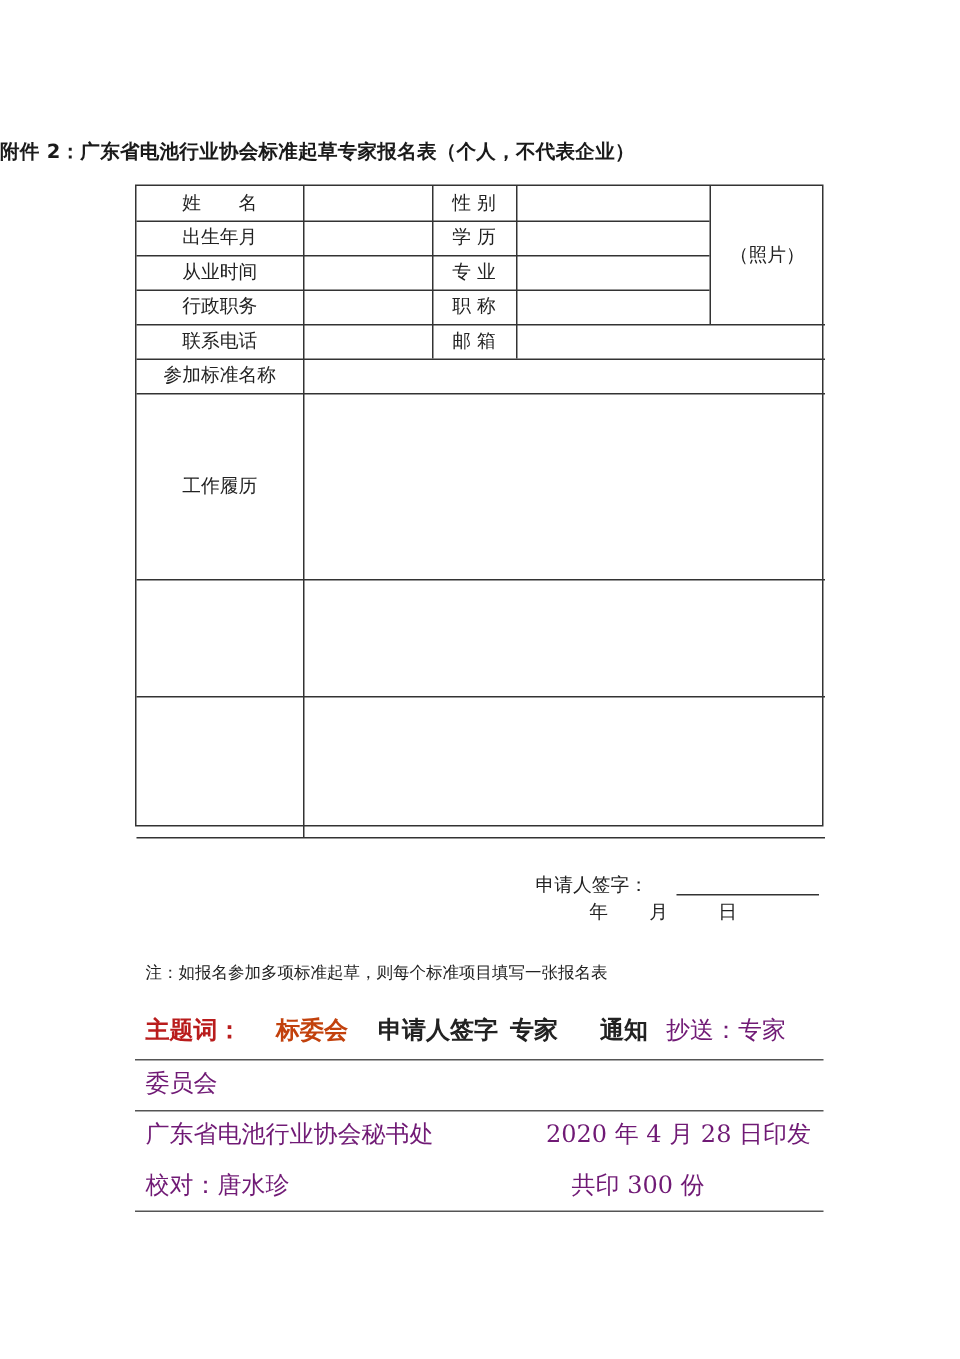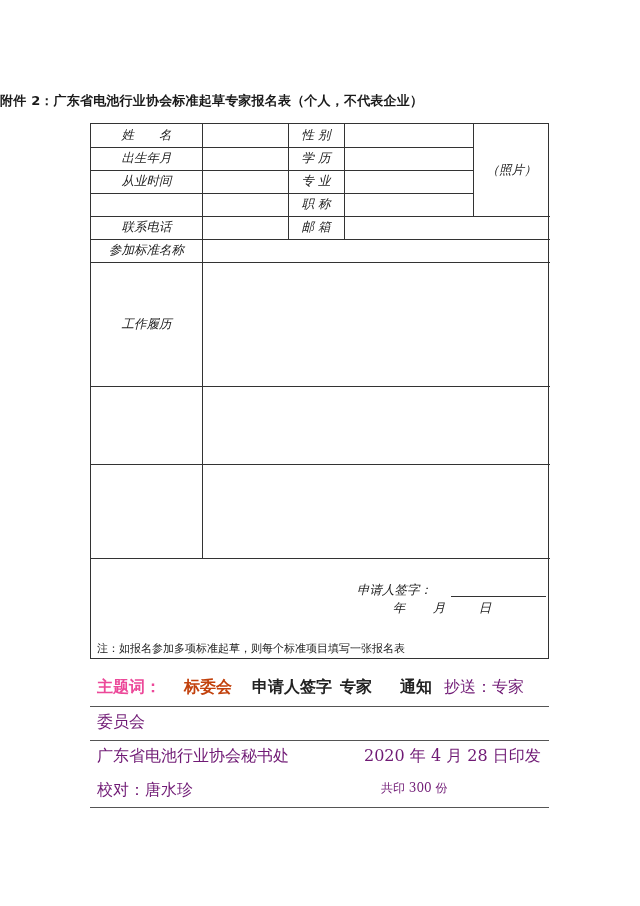--- a/index.html
+++ b/index.html
@@ -1,21 +1,21 @@
 <!DOCTYPE html>
 <html><head>
 <meta charset="utf-8">
 <style>
   html, body { margin:0; padding:0; background:#ffffff; }
   body { width:640px; height:906px; position:relative; overflow:hidden;
          font-family:"DejaVu Sans", sans-serif; color:#1a1a1a; }
   .title { position:absolute; left:0; width:640px; top:92px; text-align:left;
            font-size:13px; font-weight:bold; letter-spacing:0.2px; }
-  .grid { position:absolute; left:90px; top:123px; width:459px; height:536px;
-          border:1.3px solid #333; box-sizing:border-box;font-style:italic; }
+  .grid { position:absolute; left:90px; top:123px; width:459px; height:428px;
+          border:1.3px solid #333; box-sizing:border-box; }
   .cell { position:absolute; box-sizing:border-box; display:flex; align-items:center;
           justify-content:center; font-size:12.5px; color:#222; text-align:center; }
   .hl { position:absolute; height:0; border-top:1.2px solid #333; }
   .vl { position:absolute; width:0; border-left:1.2px solid #333; }
   .field { cursor:text; }
   .note { position:absolute; left:97px; top:641px; font-size:11px; color:#222; }
   .footer-line { position:absolute; left:90px; width:459px; height:0; border-top:1.5px solid #555; }
   .ft { position:absolute; font-family:"DejaVu Serif", serif; color:#701a75; }
 </style>
 </head>
@@ -36,20 +36,21 @@
   <div class="hl" style="left:0;width:459px;top:434px"></div>
 
   <div class="vl" style="left:111px;top:0;height:434px"></div>
   <div class="vl" style="left:197px;top:0;height:115px"></div>
   <div class="vl" style="left:253px;top:0;height:115px"></div>
   <div class="vl" style="left:382px;top:0;height:92px"></div>
 
   <div class="cell" style="left:0;top:0;width:111px;height:23px">姓　　名</div>
   <div class="cell" style="left:0;top:46px;width:111px;height:23px">从业时间</div>
   <div class="cell" style="left:0;top:23px;width:111px;height:23px">出生年月</div>
+  <div class="cell" style="left:0;top:69px;width:111px;height:23px">行政职务</div>
   <div class="cell" style="left:0;top:92px;width:111px;height:23px">联系电话</div>
 
   <div class="cell field" style="left:111px;top:0;width:86px;height:23px"></div>
   <div class="cell field" style="left:111px;top:23px;width:86px;height:23px"></div>
   <div class="cell field" style="left:111px;top:46px;width:86px;height:23px"></div>
   <div class="cell field" style="left:111px;top:69px;width:86px;height:23px"></div>
   <div class="cell field" style="left:111px;top:92px;width:86px;height:23px"></div>
 
   <div class="cell" style="left:197px;top:0;width:56px;height:23px">性 别</div>
   <div class="cell" style="left:197px;top:23px;width:56px;height:23px">学 历</div>
@@ -77,30 +78,30 @@
 
   <div class="cell" style="left:266px;top:457px;width:90px;height:18px;justify-content:flex-start">申请人签字：</div>
   <div style="position:absolute;left:360px;top:472px;width:95px;height:0;border-top:1px solid #333"></div>
   <div class="cell" style="left:300px;top:475px;width:16px;height:18px">年</div>
   <div class="cell" style="left:340px;top:475px;width:16px;height:18px">月</div>
   <div class="cell" style="left:386px;top:475px;width:16px;height:18px">日</div>
 </div>
 
 <div class="note">注：如报名参加多项标准起草，则每个标准项目填写一张报名表</div>
 
-<div class="ft" style="left:97px;top:677px;font-size:16px;font-weight:bold;color:#ec4899">主题词：</div>
+<div class="ft" style="left:97px;top:677px;font-size:16px;font-weight:bold;color:#b91c1c">主题词：</div>
 <div class="ft" style="left:184px;top:677px;font-size:16px;font-weight:bold;color:#c2410c">标委会</div>
 <div class="ft" style="left:252px;top:677px;font-size:16px;font-weight:bold;color:#222">申请人签字</div>
 <div class="ft" style="left:340px;top:677px;font-size:16px;font-weight:bold;color:#222">专家</div>
 <div class="ft" style="left:400px;top:677px;font-size:16px;font-weight:bold;color:#222">通知</div>
 <div class="ft" style="left:444px;top:677px;font-size:16px">抄送：专家</div>
 
 <div class="footer-line" style="top:706px"></div>
 <div class="ft" style="left:97px;top:712px;font-size:16px">委员会</div>
 
 <div class="footer-line" style="top:740px"></div>
 <div class="ft" style="left:97px;top:746px;font-size:16px">广东省电池行业协会秘书处</div>
 <div class="ft" style="left:364px;top:746px;font-size:16px">2020 年 4 月 28 日印发</div>
 
 <div class="ft" style="left:97px;top:780px;font-size:16px">校对：唐水珍</div>
-<div class="ft" style="left:381px;top:780px;font-size:12px">共印 300 份</div>
+<div class="ft" style="left:381px;top:780px;font-size:16px">共印 300 份</div>
 
 <div class="footer-line" style="top:807px"></div>
 
 </body></html>

